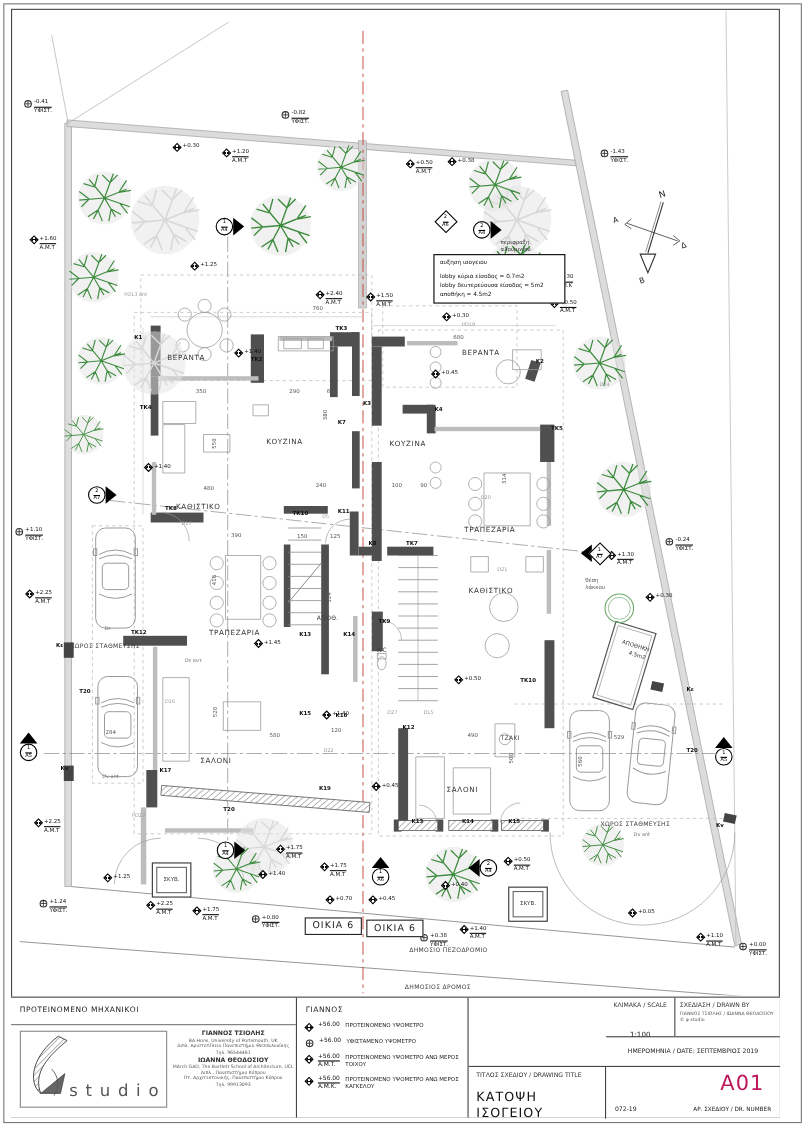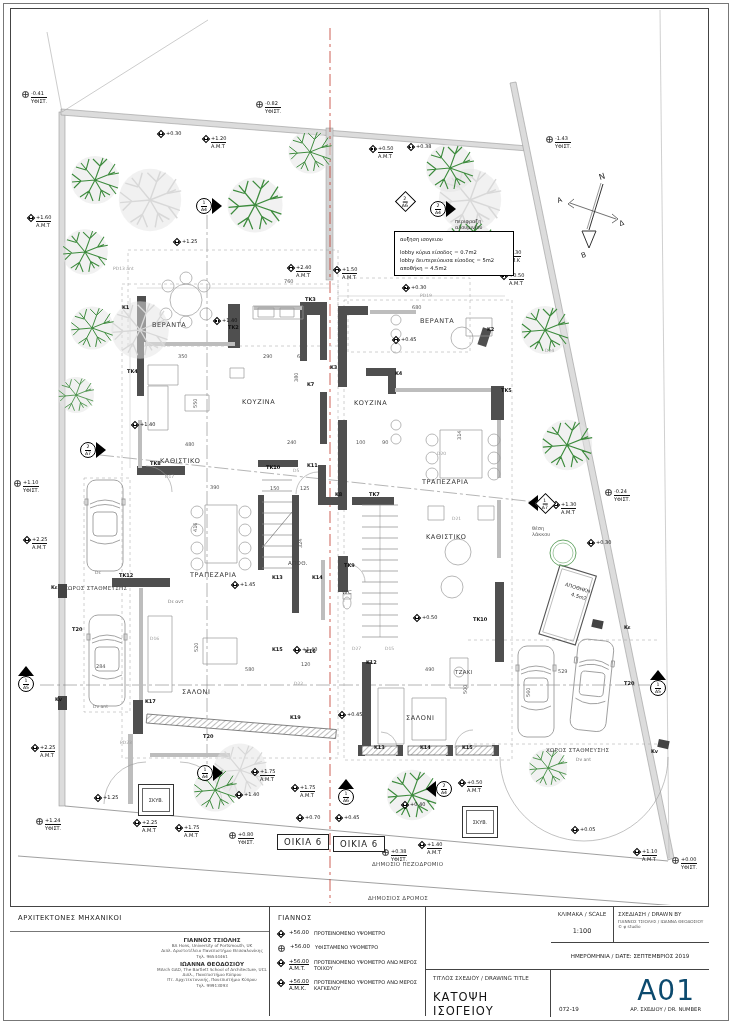--- a/index.html
+++ b/index.html
@@ -60,21 +60,21 @@
   .leg-item .ico{margin-top:2px;transform-origin:center}
   .leg-val{display:flex;flex-direction:column;font-size:5.4px;color:#111;line-height:1.2}
   .leg-val .u{border-bottom:.8px solid #111}
   .leg-lbl{font-size:5px;color:#222;line-height:1.2;padding-top:1px;white-space:normal}
   .tb-c{flex:1;height:100%;position:relative}
   .c-cell{position:absolute;color:#222}
   .c-lab{font-size:5.6px;color:#333}
   .c-v1{border-right:.9px solid #444}
   .proj-title{font-size:10.5px;line-height:1.25;margin-top:5px;color:#111}
   .dr-title{font-size:11.5px;letter-spacing:1px;margin-top:9px;color:#111}
-  .a01{font-size:28px;color:#0c4a6e;letter-spacing:1px}
+  .a01{font-size:19px;color:#be185d;letter-spacing:1px}
 </style>
 </head>
 <body>
 
 <div id="sheet">
   <div class="frame-outer"></div>
   <div class="frame-inner"></div>
 
   <div id="plan">
   <svg width="733" height="905" viewBox="0 0 733 905">
@@ -779,22 +779,30 @@
 
   <div class="skyv" style="left:138px;top:784px">
       <div>ΣΚΥΒ.</div>
     </div>
   <div class="skyv" style="left:462px;top:806px">
       <div>ΣΚΥΒ.</div>
     </div>
 
   <div id="tblock">
     <div class="tb-a">
-      <div class="tb-a-head">ΑΡΧΙΤΕΚΤΟΝΕΣ ΜΗΧΑΝΙΚΟΙ</div>
+      <div class="tb-a-head">ΠΡΟΤΕΙΝΟΜΕΝΟ ΜΗΧΑΝΙΚΟΙ</div>
       <div class="tb-a-rule"></div>
+      <div class="logo-box">
+        <svg width="132" height="68" viewBox="0 0 132 68">
+          <path d="M34,4 C10,22 6,46 18,56 C12,40 20,26 42,8 Z" fill="url(#hat)" stroke="#333" stroke-width="0.8"></path>
+          <path d="M18,56 L40,38 L36,56 Z" fill="#666" stroke="#333" stroke-width="0.6"></path>
+          <path d="M30,58 C36,50 34,40 28,34" fill="none" stroke="#555" stroke-width="0.8"></path>
+        </svg>
+        <span class="logo-text">studio</span>
+      </div>
       <div class="tb-a-cred">
         <div class="cred-name">ΓΙΑΝΝΟΣ ΤΣΙΟΛΗΣ</div>
         <div class="cred-line">BA Hons, University of Portsmouth, UK</div>
         <div class="cred-line">Διπλ. Αριστοτέλειο Πανεπιστήμιο Θεσσαλονίκης</div>
         <div class="cred-line">Τηλ. 96544461</div>
         <div class="cred-name">ΙΩΑΝΝΑ ΘΕΟΔΟΣΙΟΥ</div>
         <div class="cred-line">MArch GAD, The Bartlett School of Architecture, UCL</div>
         <div class="cred-line">Διπλ., Πανεπιστήμιο Κύπρου</div>
         <div class="cred-line">Πτ. Αρχιτεκτονικής, Πανεπιστήμιο Κύπρου</div>
         <div class="cred-line">Τηλ. 99913093</div>
@@ -831,21 +839,21 @@
             <span class="u">+56.00</span>
             <span>A.M.K.</span>
           </span>
         <span class="leg-lbl">ΠΡΟΤΕΙΝΟΜΕΝΟ ΥΨΟΜΕΤΡΟ ΑΝΩ ΜΕΡΟΣ ΚΑΓΚΕΛΟΥ</span>
       </div>
     </div>
 
     <div class="tb-c">
       <div class="c-cell" style="left:125px;top:0;width:63px;height:35px;border-right:.9px solid #444;padding:4px;text-align:center">
         <div class="c-lab">ΚΛΙΜΑΚΑ / SCALE</div>
-        <div style="font-size:6.5px;margin-top:10px">1:100</div>
+        <div style="font-size:6.5px;margin-top:20px">1:100</div>
       </div>
       <div class="c-cell" style="left:188px;top:0;width:95px;height:35px;padding:4px">
         <div class="c-lab">ΣΧΕΔΙΑΣΗ / DRAWN BY</div>
         <div style="font-size:4.2px;color:#555;margin-top:2px">ΓΙΑΝΝΟΣ ΤΣΙΟΛΗΣ / ΙΩΑΝΝΑ ΘΕΟΔΟΣΙΟΥ © φ studio</div>
       </div>
       <div class="c-cell" style="left:125px;top:35px;width:158px;height:27px;border-top:.9px solid #444;display:flex;align-items:center;justify-content:center">
         <div style="font-size:5.6px">ΗΜΕΡΟΜΗΝΙΑ / DATE: ΣΕΠΤΕΜΒΡΙΟΣ 2019</div>
       </div>
       <div class="c-cell c-v1" style="left:0;top:62px;width:125px;height:48px;border-top:.9px solid #444;padding:5px 7px">
         <div class="c-lab">ΤΙΤΛΟΣ ΣΧΕΔΙΟΥ / DRAWING TITLE</div>

